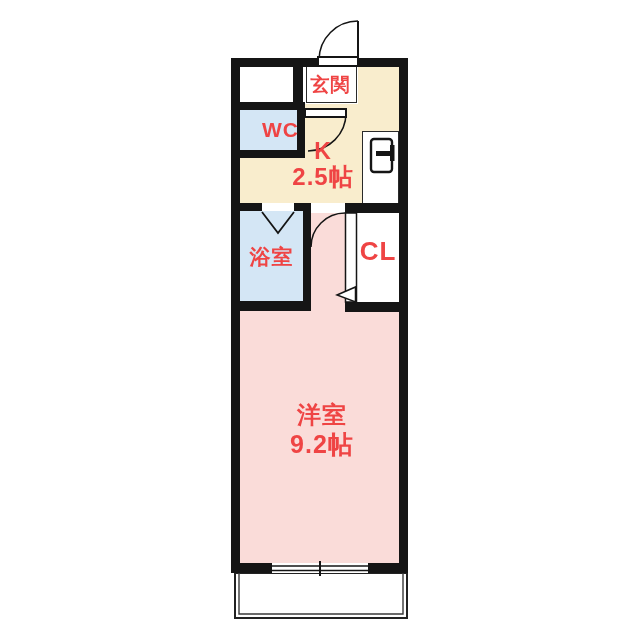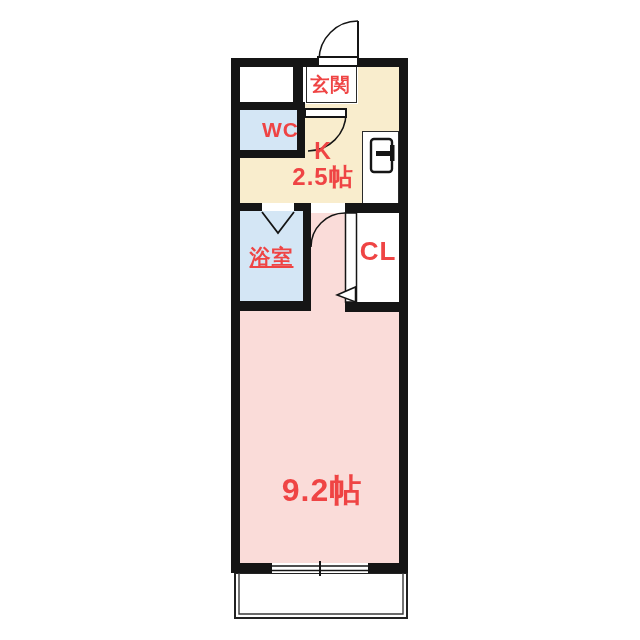--- a/index.html
+++ b/index.html
@@ -99,20 +99,21 @@
     <path d="M 239 573 L 239 614 L 403 614 L 403 573" fill="none" stroke="#3a3a3a" stroke-width="1.4"></path>
   </svg>
 
   <div class="label" style="left:303px;top:73px;width:55px;height:22px;font-size:19px;">玄関</div>
 
   <div class="label" style="left:252px;top:117px;width:57px;height:24px;font-size:21px;">WC</div>
 
   <div class="label" style="left:281px;top:139px;width:84px;height:24px;font-size:23px;">K</div>
   <div class="label" style="left:281px;top:164px;width:84px;height:26px;font-size:24px;text-align:right;">2.5帖</div>
 
-  <div class="label" style="left:240px;top:244px;width:63px;height:24px;font-size:21px;text-decoration:underline;">浴室</div>
+  <div class="label" style="left:240px;top:244px;width:63px;height:24px;font-size:21px;">浴室</div>
 
   <div class="label" style="left:357px;top:237px;width:42px;height:28px;font-size:26px;">CL</div>
 
-  <div class="label" style="left:262px;top:430px;width:120px;height:28px;font-size:32px;margin-top:46px;">9.2帖</div>
+  <div class="label" style="left:262px;top:402px;width:120px;height:26px;font-size:24px;">洋室</div>
+  <div class="label" style="left:262px;top:430px;width:120px;height:28px;font-size:25px;">9.2帖</div>
 
 
 </div>
 
 </body></html>

